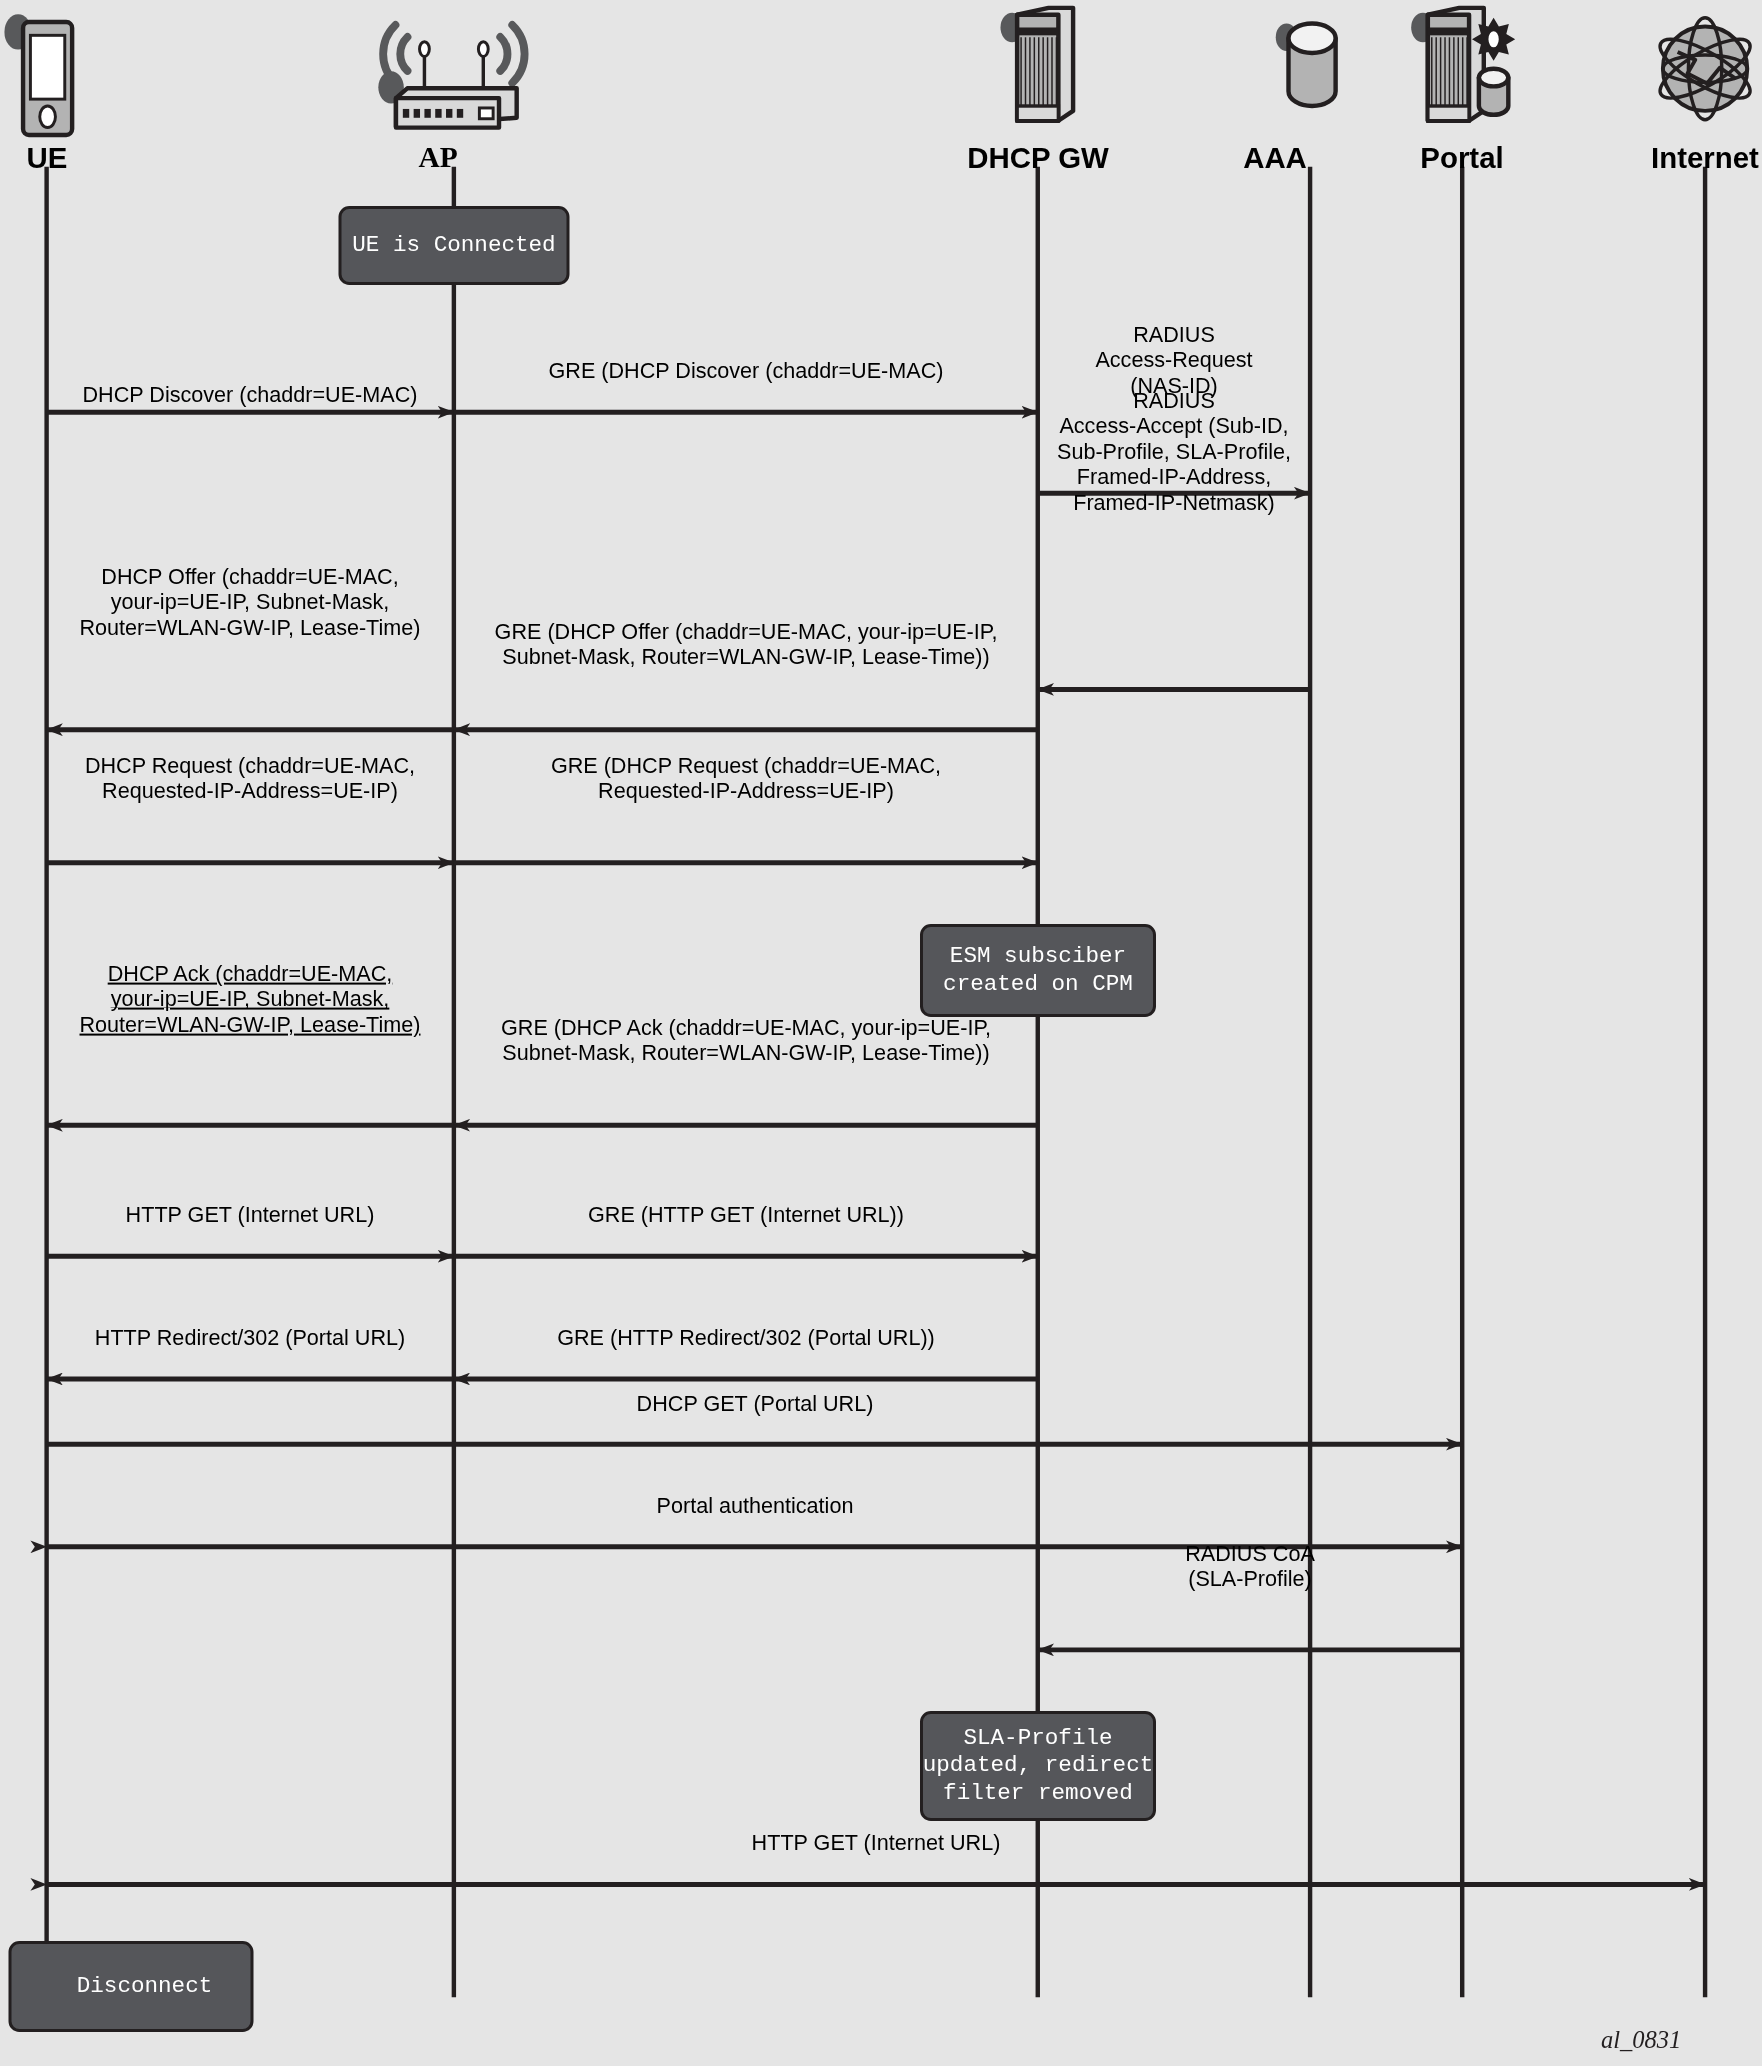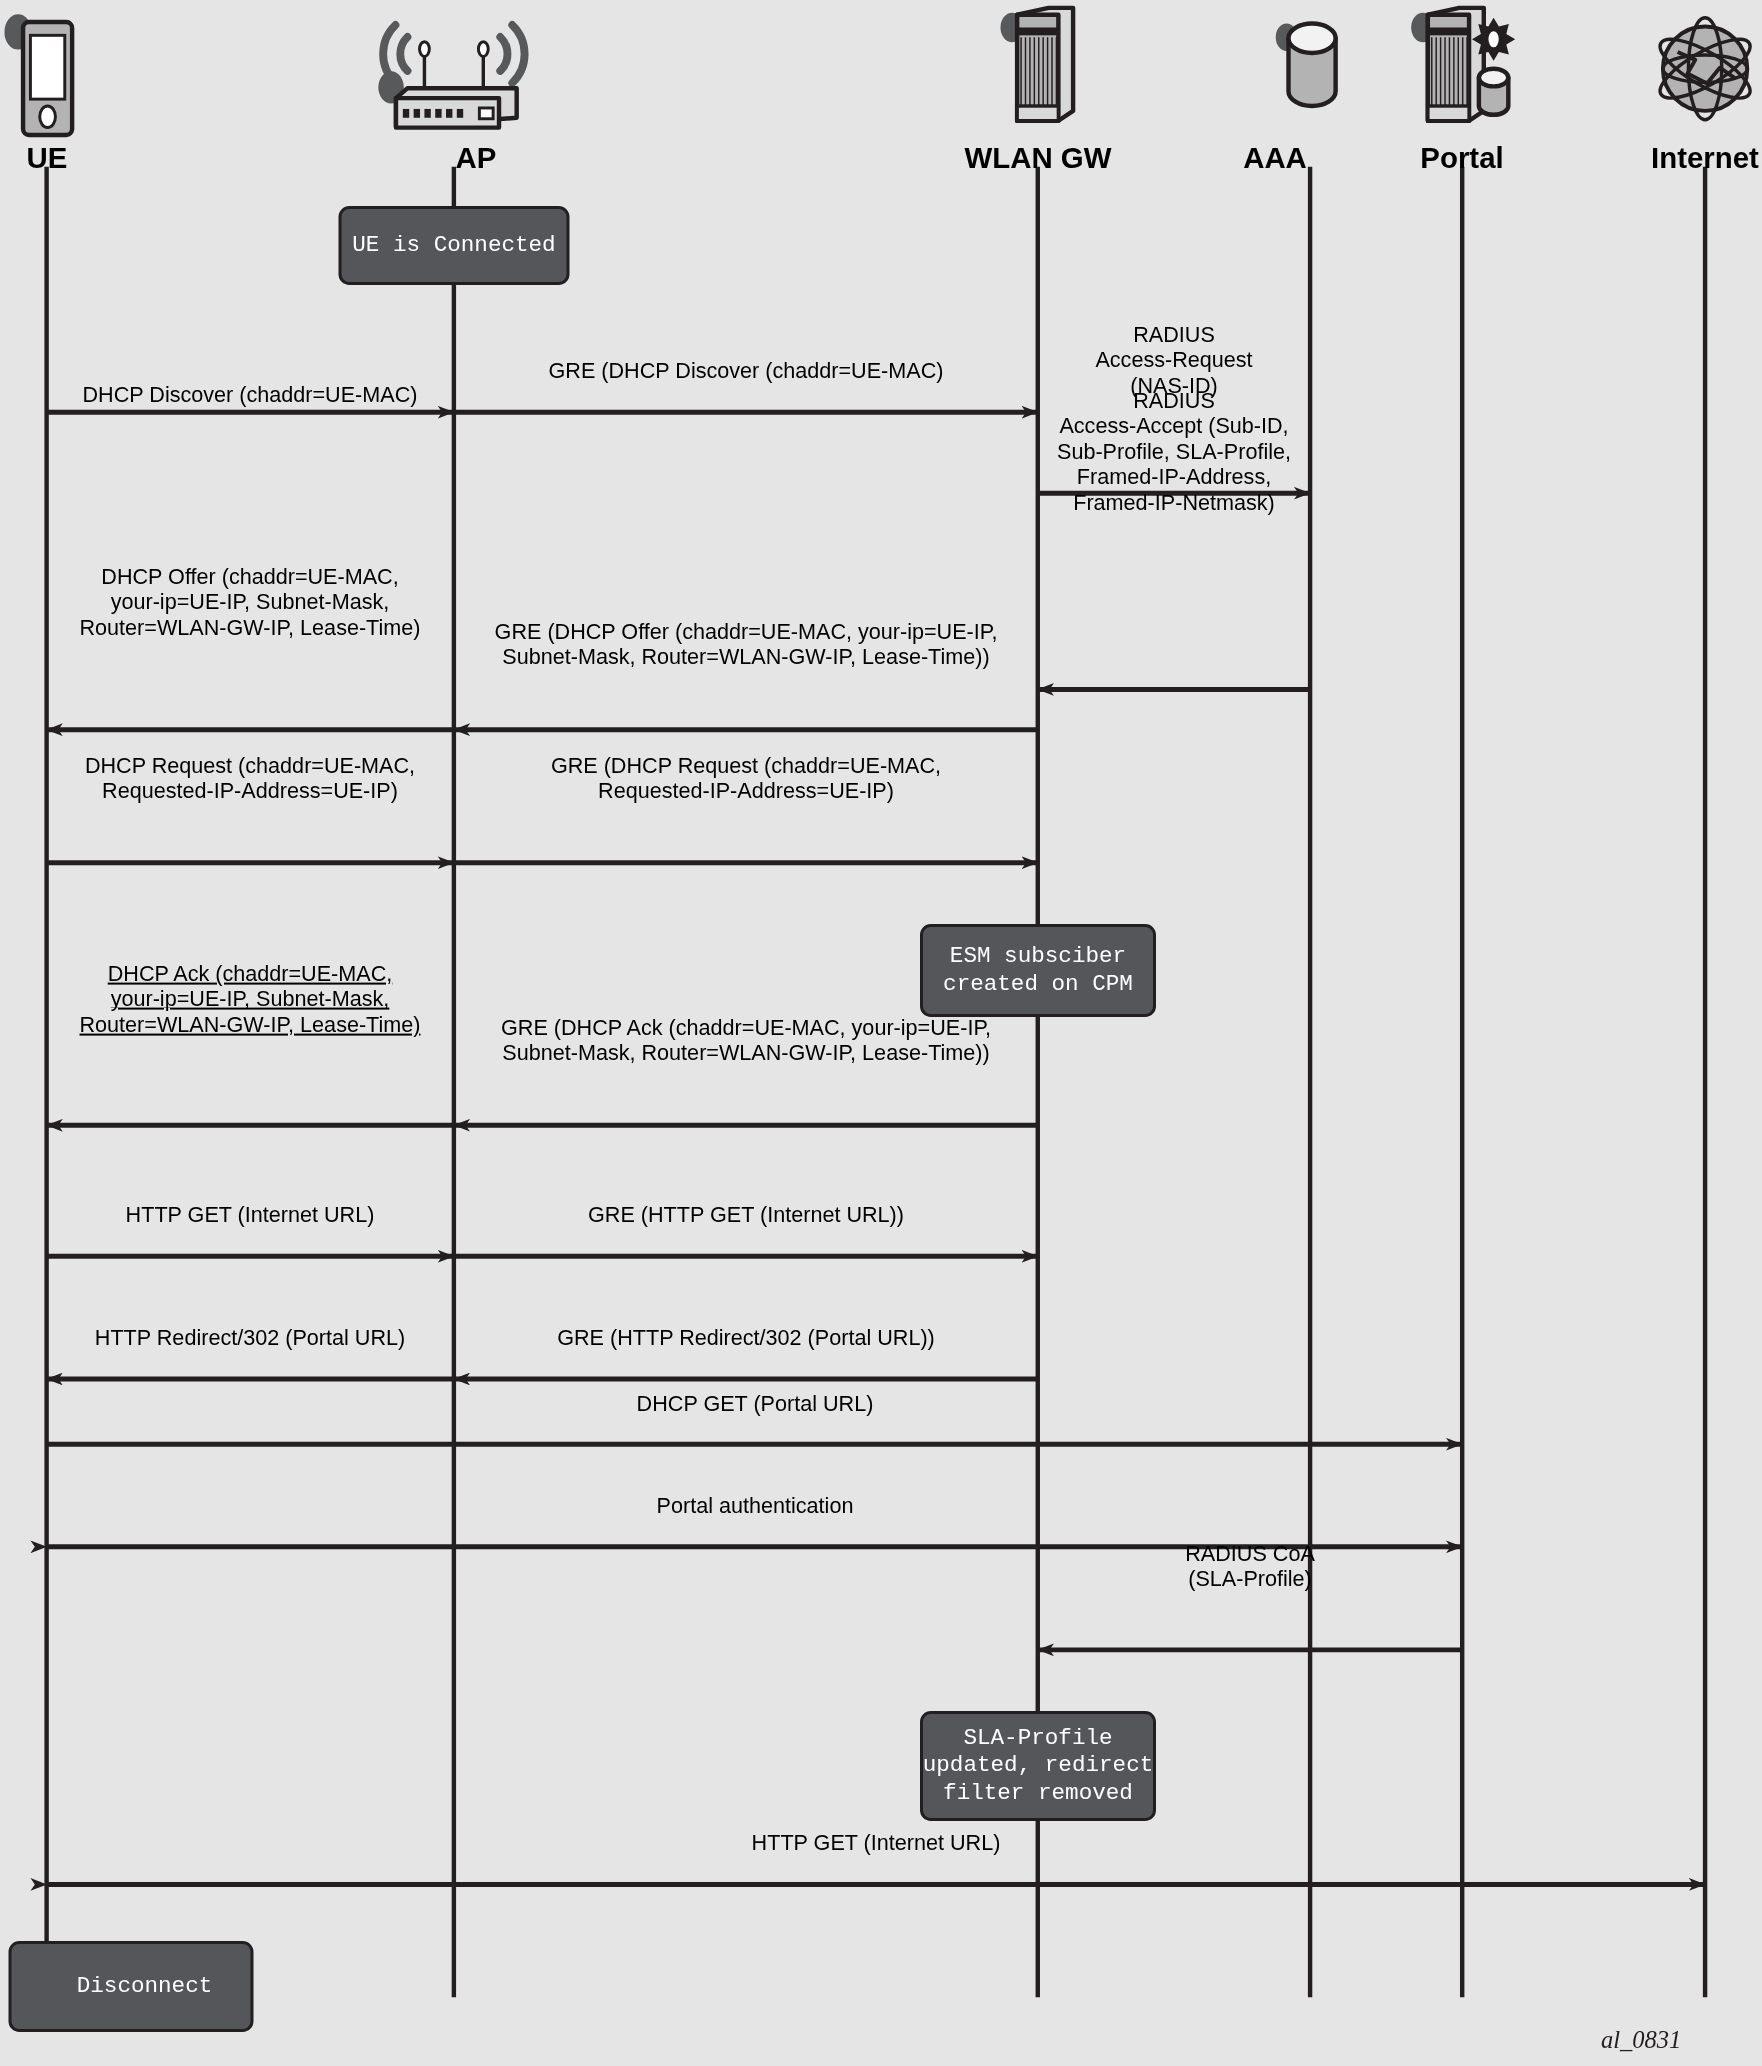--- a/index.html
+++ b/index.html
@@ -148,22 +148,22 @@
         <line x1="2115" y1="2810" x2="925" y2="2810" stroke="#231f20" stroke-width="10" marker-end="url(#ah-r)"></line>
         <line x1="95" y1="2943" x2="2980" y2="2943" stroke="#231f20" stroke-width="10" marker-end="url(#ah-r)"></line>
         <line x1="95" y1="3152" x2="2980" y2="3152" stroke="#231f20" stroke-width="10" marker-start="url(#ah-l)" marker-end="url(#ah-r)"></line>
         <line x1="2980" y1="3362" x2="2115" y2="3362" stroke="#231f20" stroke-width="10" marker-end="url(#ah-r)"></line>
         <line x1="95" y1="3840" x2="3475" y2="3840" stroke="#231f20" stroke-width="10" marker-start="url(#ah-l)" marker-end="url(#ah-r)"></line>
       </g>
   </svg>
 
   <div id="labels-layer">
       <div class="lifeline-label" style="left: 47px; top: 143px;">UE</div>
-      <div class="lifeline-label" style="left: 476px; top: 143px;">AP</div>
-      <div class="lifeline-label" style="left: 1038px; top: 143px;">WLAN GW</div>
+      <div class="lifeline-label" style="left: 438px; top: 143px; font-family: Liberation Serif, serif;">AP</div>
+      <div class="lifeline-label" style="left: 1038px; top: 143px;">DHCP GW</div>
       <div class="lifeline-label" style="left: 1260px; top: 143px; margin-left: 15px;">AAA</div>
       <div class="lifeline-label" style="left: 1462px; top: 143px;">Portal</div>
       <div class="lifeline-label" style="left: 1705px; top: 143px;">Internet</div>
       <div class="msg-label" style="left: 250px; top: 383px; transform: translate(-50%, -100%); margin-top: 24px;">DHCP Discover (chaddr=UE-MAC)</div>
       <div class="msg-label" style="left: 746px; top: 383px; transform: translate(-50%, -100%);">GRE (DHCP Discover (chaddr=UE-MAC)</div>
       <div class="msg-label" style="left: 1174px; top: 398px; transform: translate(-50%, -100%);">RADIUS
 Access-Request
 (NAS-ID)</div>
       <div class="msg-label" style="left: 1174px; top: 515px; transform: translate(-50%, -100%);">RADIUS
 Access-Accept (Sub-ID,

